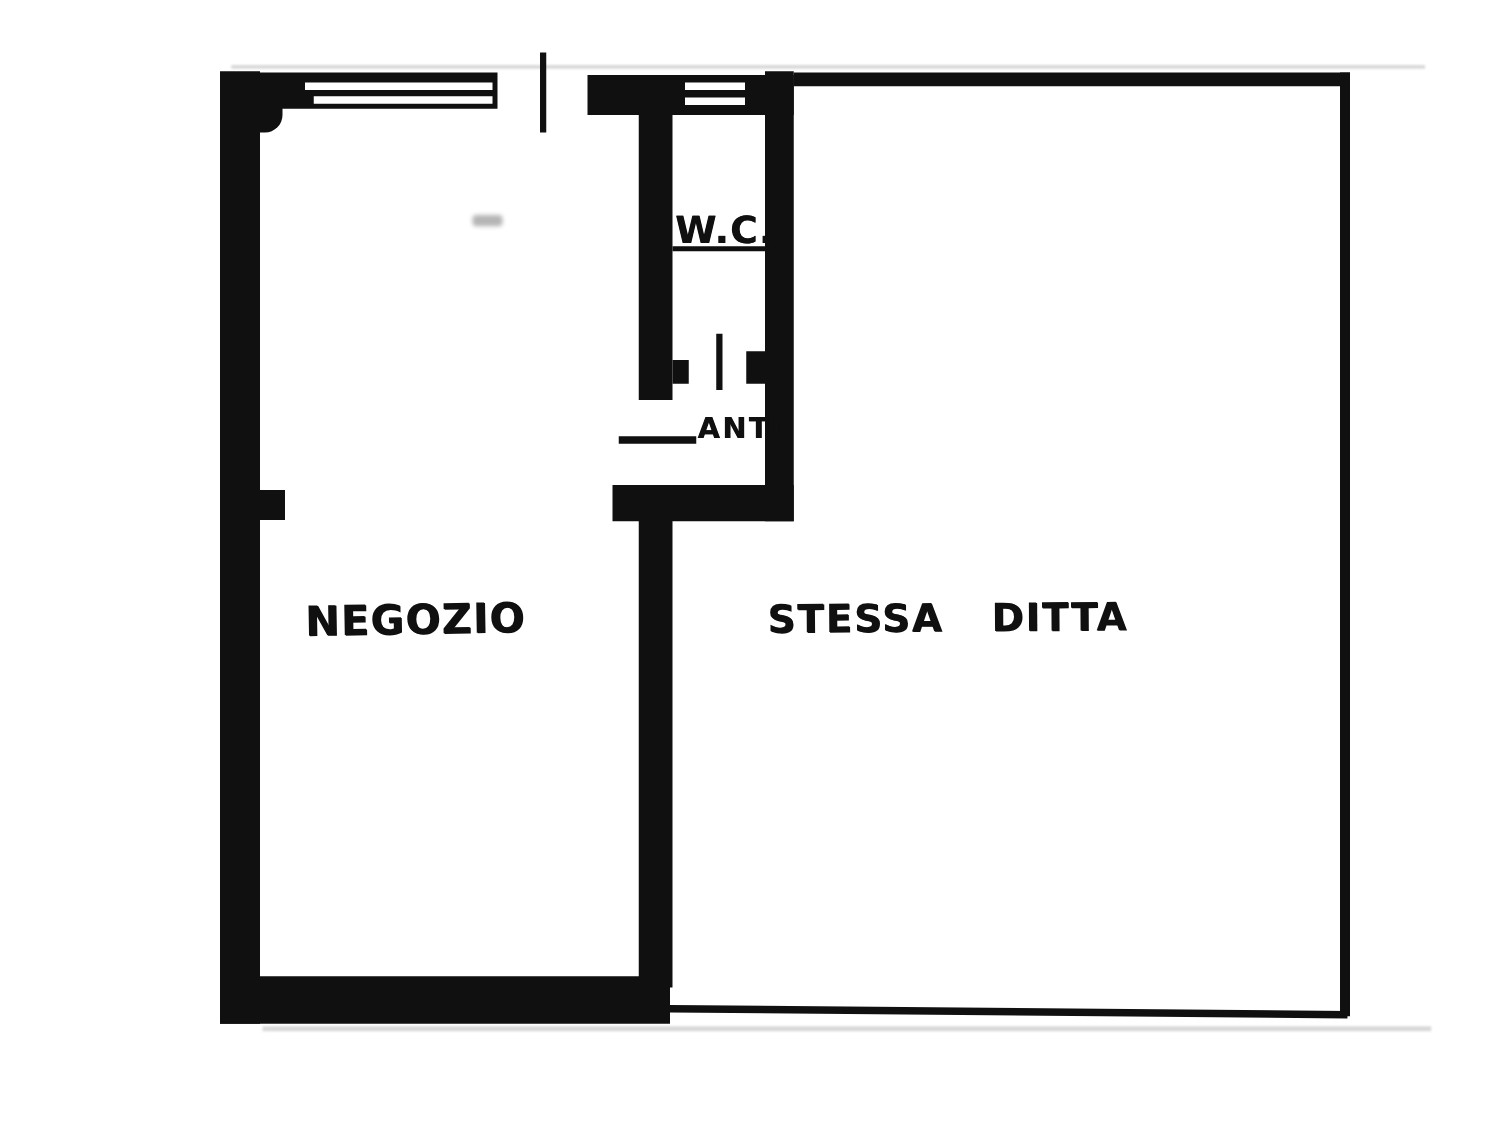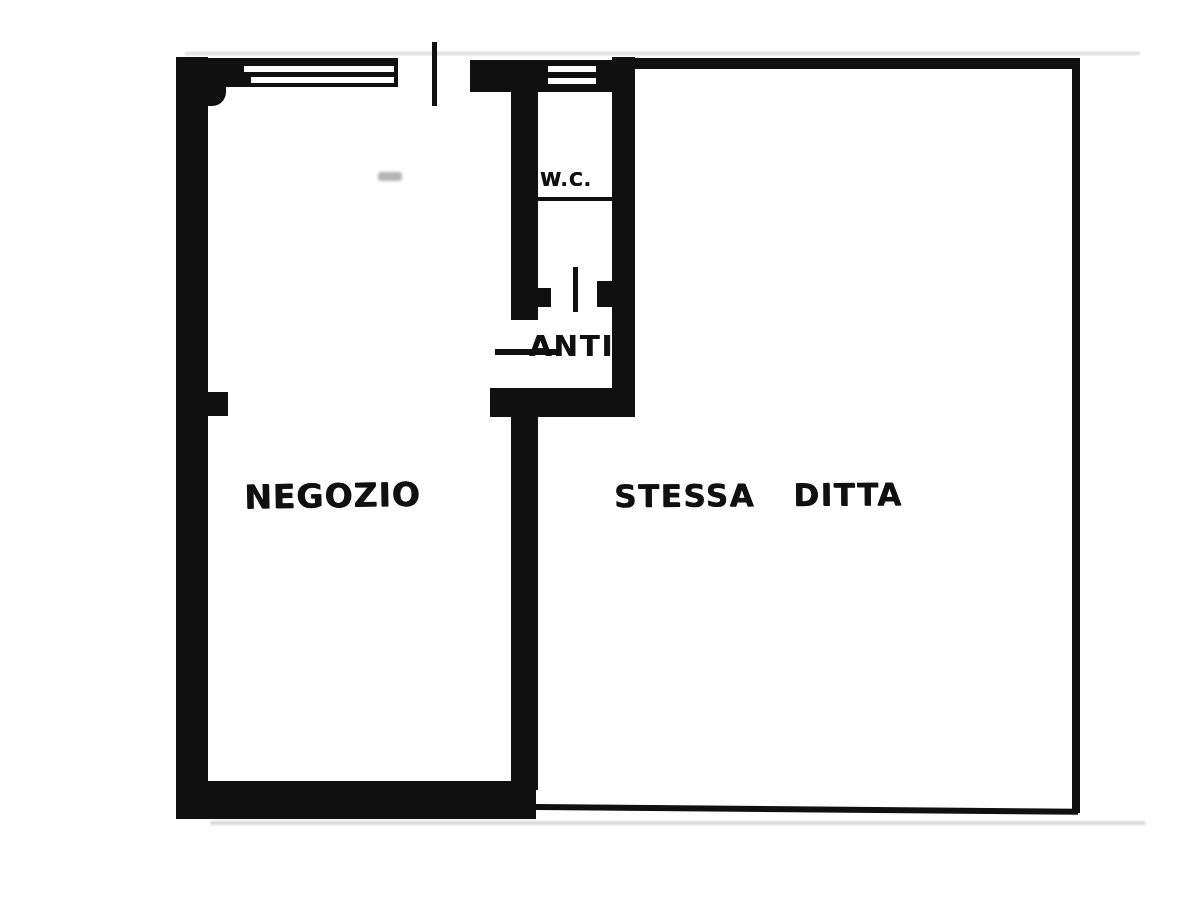--- a/index.html
+++ b/index.html
@@ -91,17 +91,17 @@
   <div class="wall" style="left:635px;top:58px;width:445px;height:11px"></div>
   <div class="wall" style="left:1072px;top:58px;width:8px;height:755px"></div>
   <div class="line" style="left:536px;top:804px;width:542px;height:6px;transform:rotate(0.5deg);transform-origin:left center"></div>
 
   <div class="smudge" style="left:378px;top:172px;width:24px;height:9px"></div>
 
   <div class="label big" style="left:244px;top:479px;font-size:33px;letter-spacing:1px;transform:rotate(-1deg)">NEGOZIO</div>
 
   <div class="label big" style="left:614px;top:480px;font-size:31px;letter-spacing:1.5px;word-spacing:26px;transform:rotate(-0.4deg)">STESSA DITTA</div>
 
-  <div class="label small" style="left:540px;top:170px;font-size:19px;letter-spacing:1px">W.C.</div>
+  <div class="label small" style="left:540px;top:170px;font-size:30px;letter-spacing:1px">W.C.</div>
 
-  <div class="label small" style="left:529px;top:332px;font-size:29px;letter-spacing:2px">ANTI</div>
+  <div class="label small" style="left:558px;top:332px;font-size:23px;letter-spacing:2px">ANTI</div>
 
 </div>
 
 </body></html>

